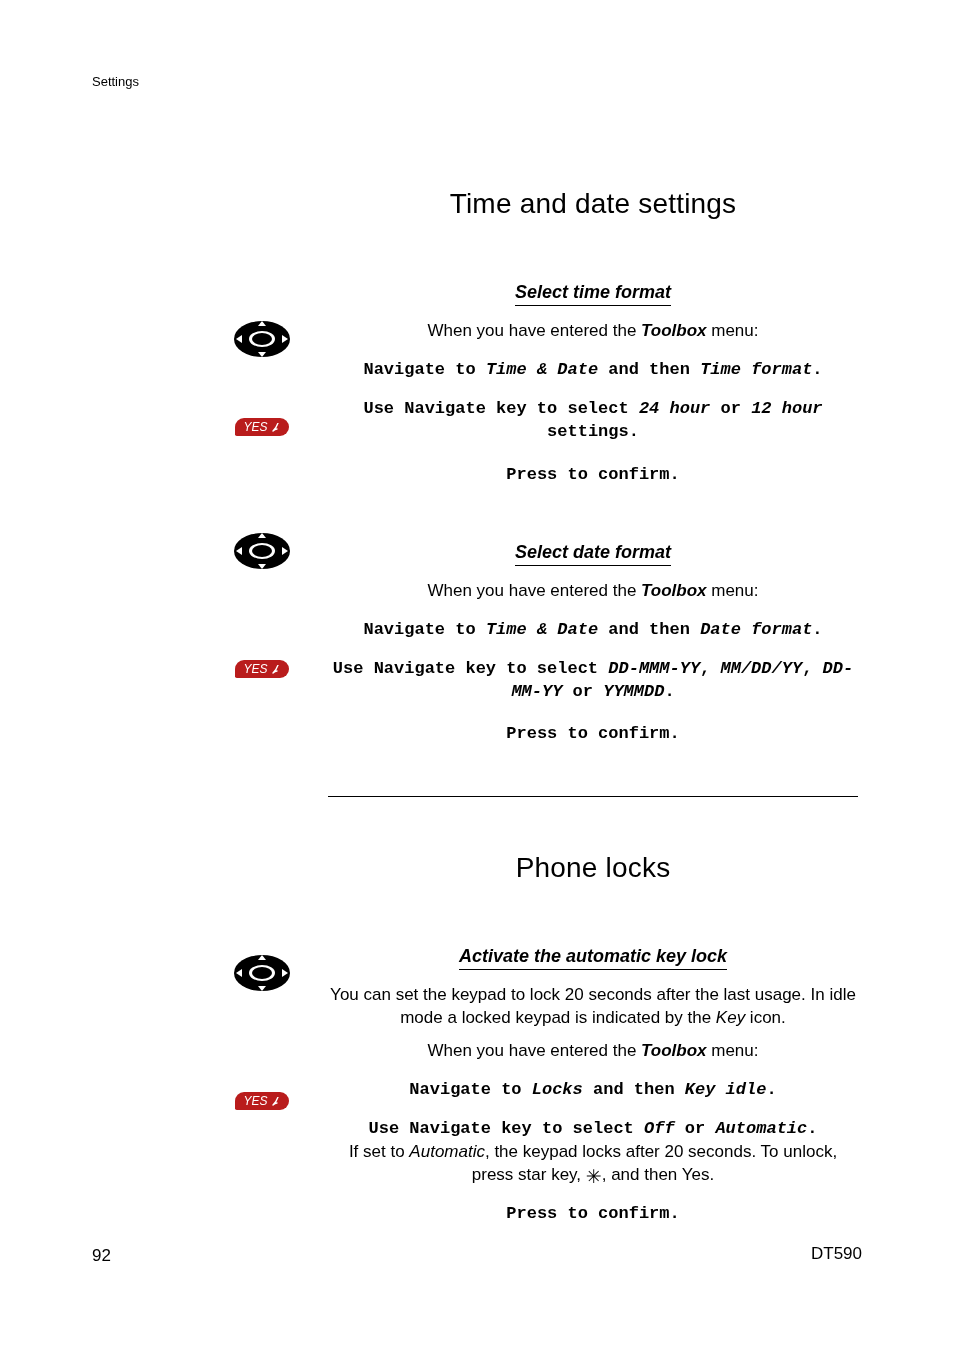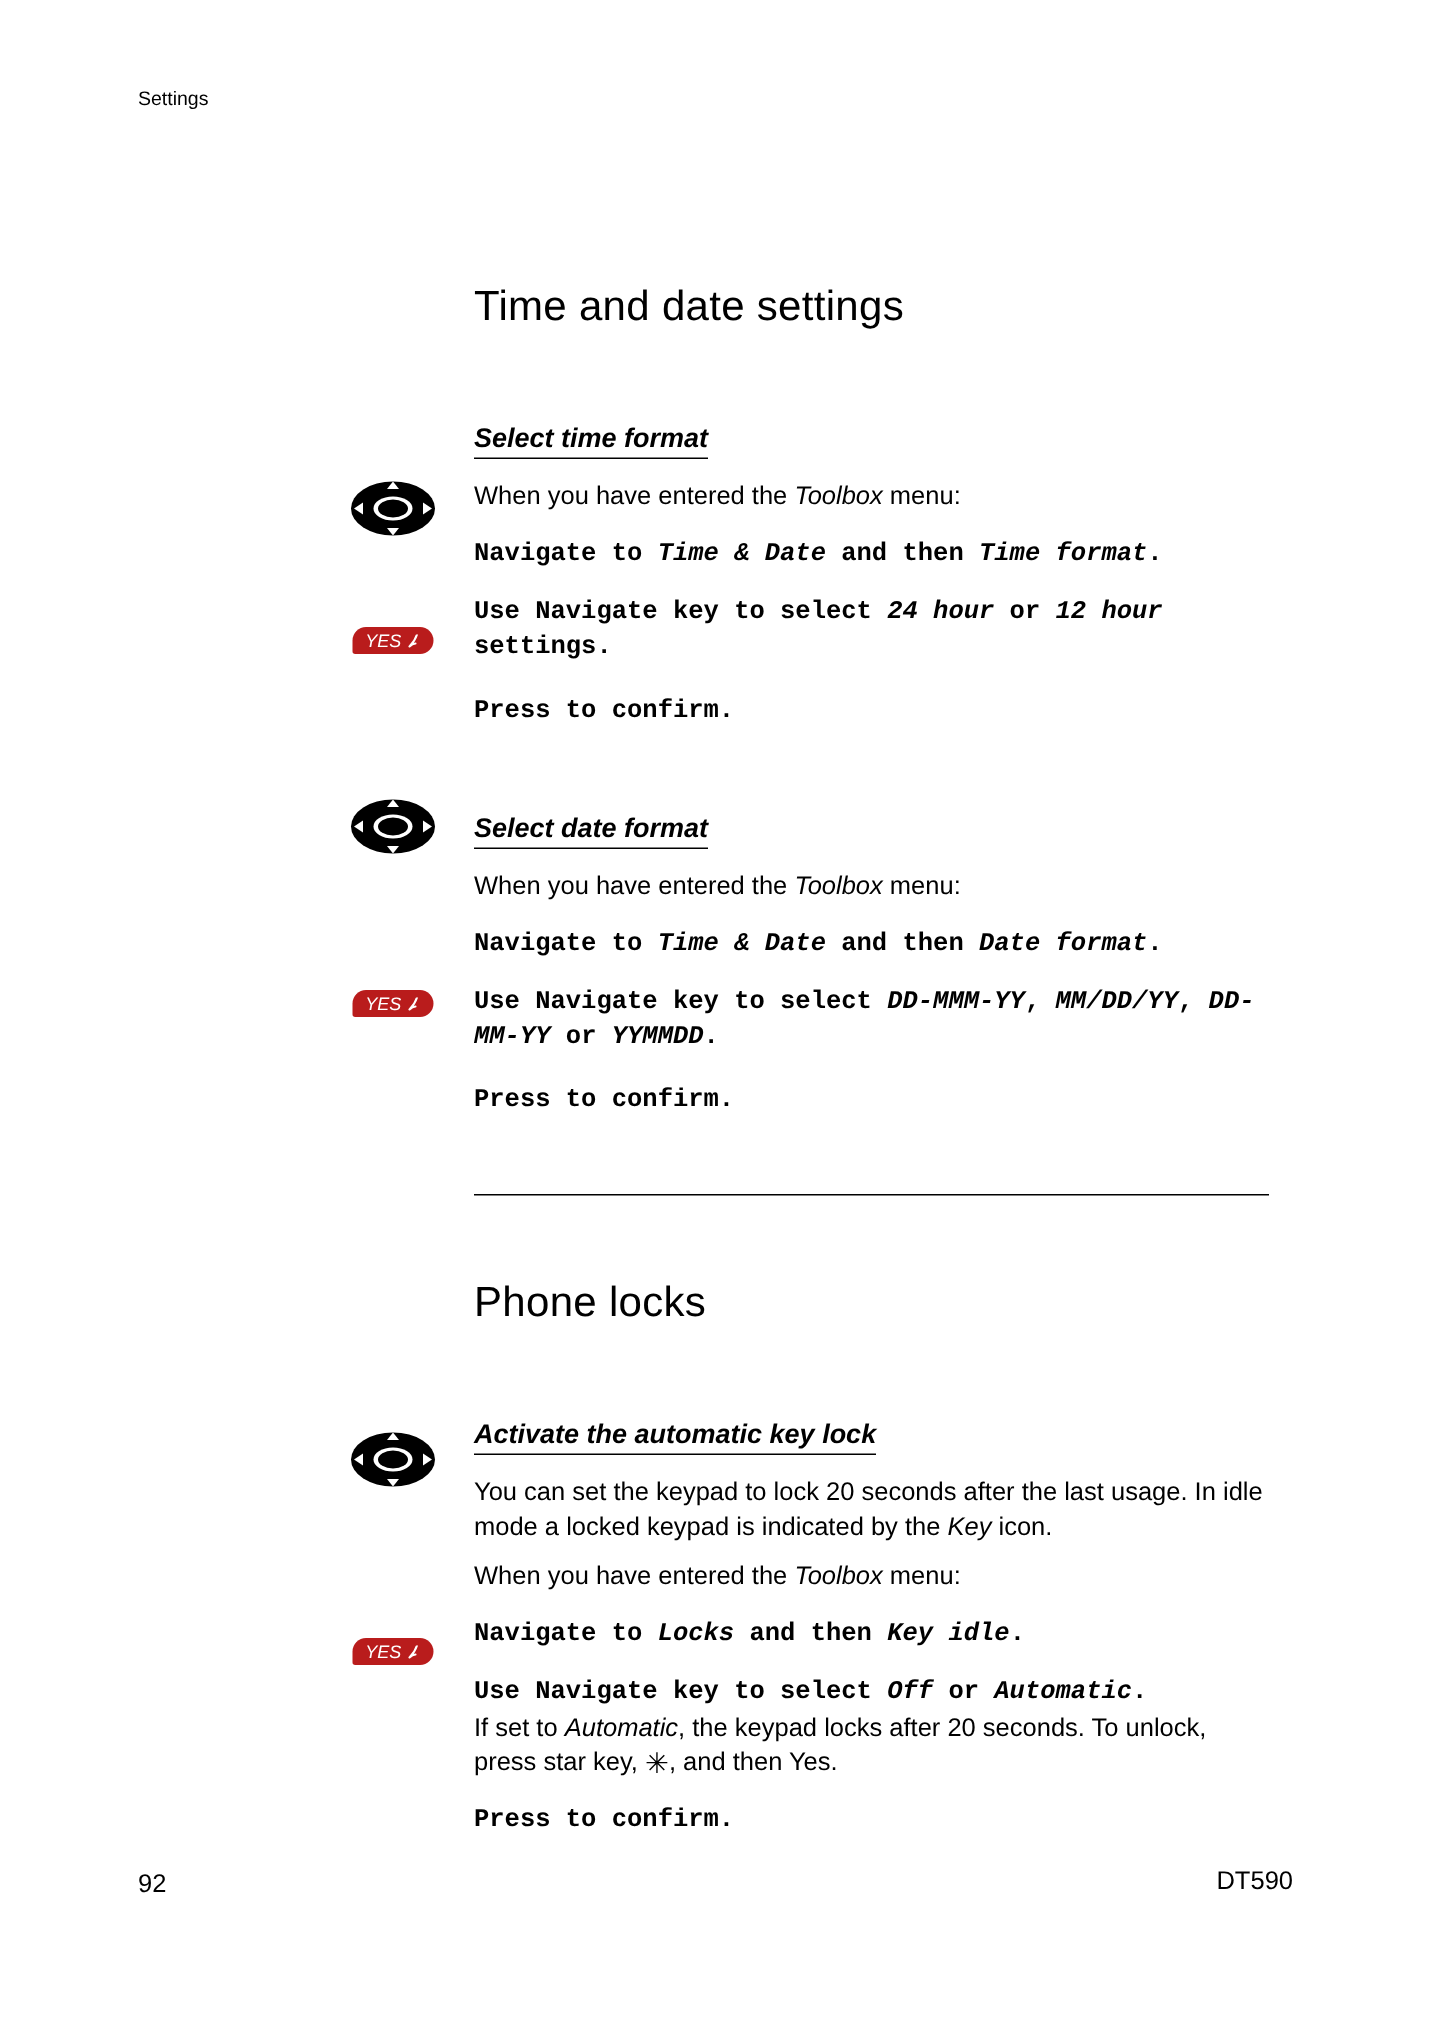--- a/index.html
+++ b/index.html
@@ -7,30 +7,31 @@
     width: 954px;
     height: 1352px;
     background: #fff;
     font-family: "Helvetica Neue", Helvetica, Arial, sans-serif;
     color: #000;
     position: relative;
     font-weight: 300;
   }
   .header-label {
     position: absolute;
-    top: 58px;
+    top: 74px;
     left: 92px;
     font-size: 13px;
     font-weight: 300;
   }
   .content {
     position: absolute;
-    left: 316px;
+    left: 328px;
     top: 188px;
     width: 530px;
+    text-align: center;
   }
   .icon-col {
     position: absolute;
     left: 212px;
     width: 100px;
     display: flex;
     justify-content: center;
   }
   h1.section-title {
     font-size: 28px;
@@ -45,21 +46,21 @@
     border-bottom: 1px solid #000;
     display: inline-block;
     padding-bottom: 2px;
     margin-bottom: 14px;
   }
   .body-text {
     font-size: 17px;
     line-height: 1.35;
     font-weight: 300;
   }
-  .body-text em { font-style: italic; font-weight: 400; margin-top: 36px; }
+  .body-text em { font-style: italic; font-weight: 700; margin-top: 36px; }
   .body-text .em-light { font-style: italic; font-weight: 300; }
   .bold-line {
     font-size: 17px;
     font-weight: 700;
     line-height: 1.35;
     font-family: Liberation Mono, monospace;
   }
   .bold-line em { font-style: italic; }
   .spacer-10 { height: 10px; }
   .spacer-16 { height: 16px; }

